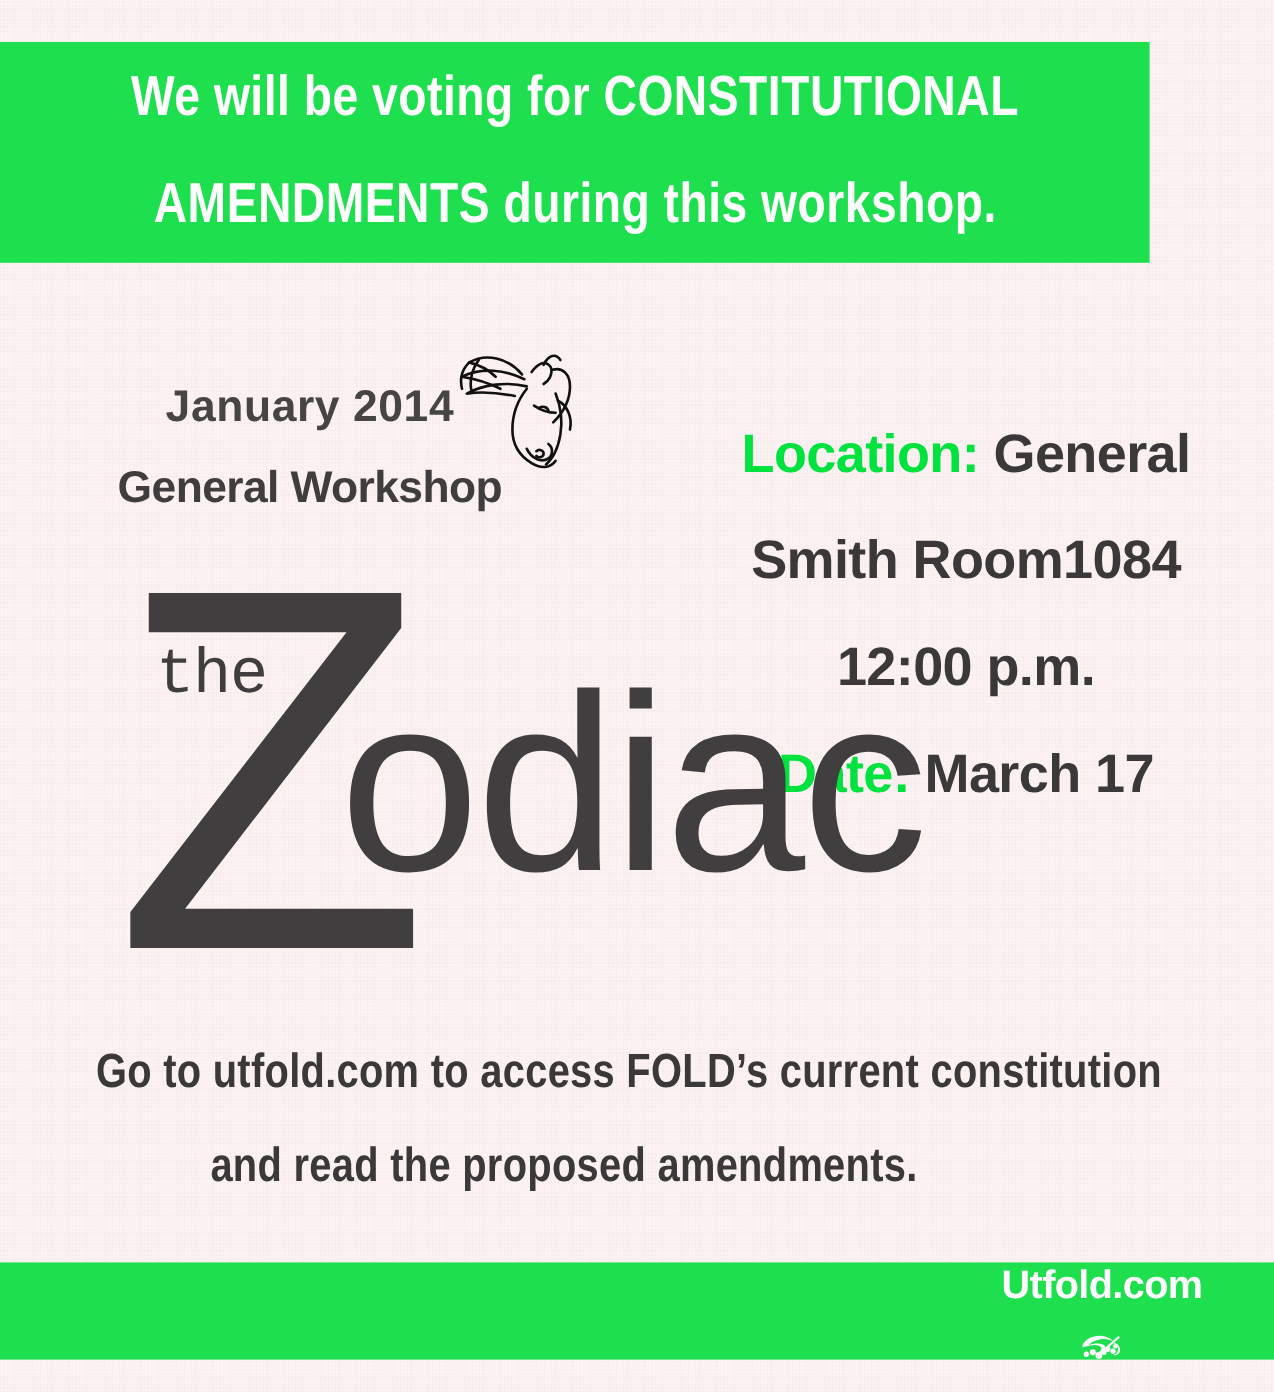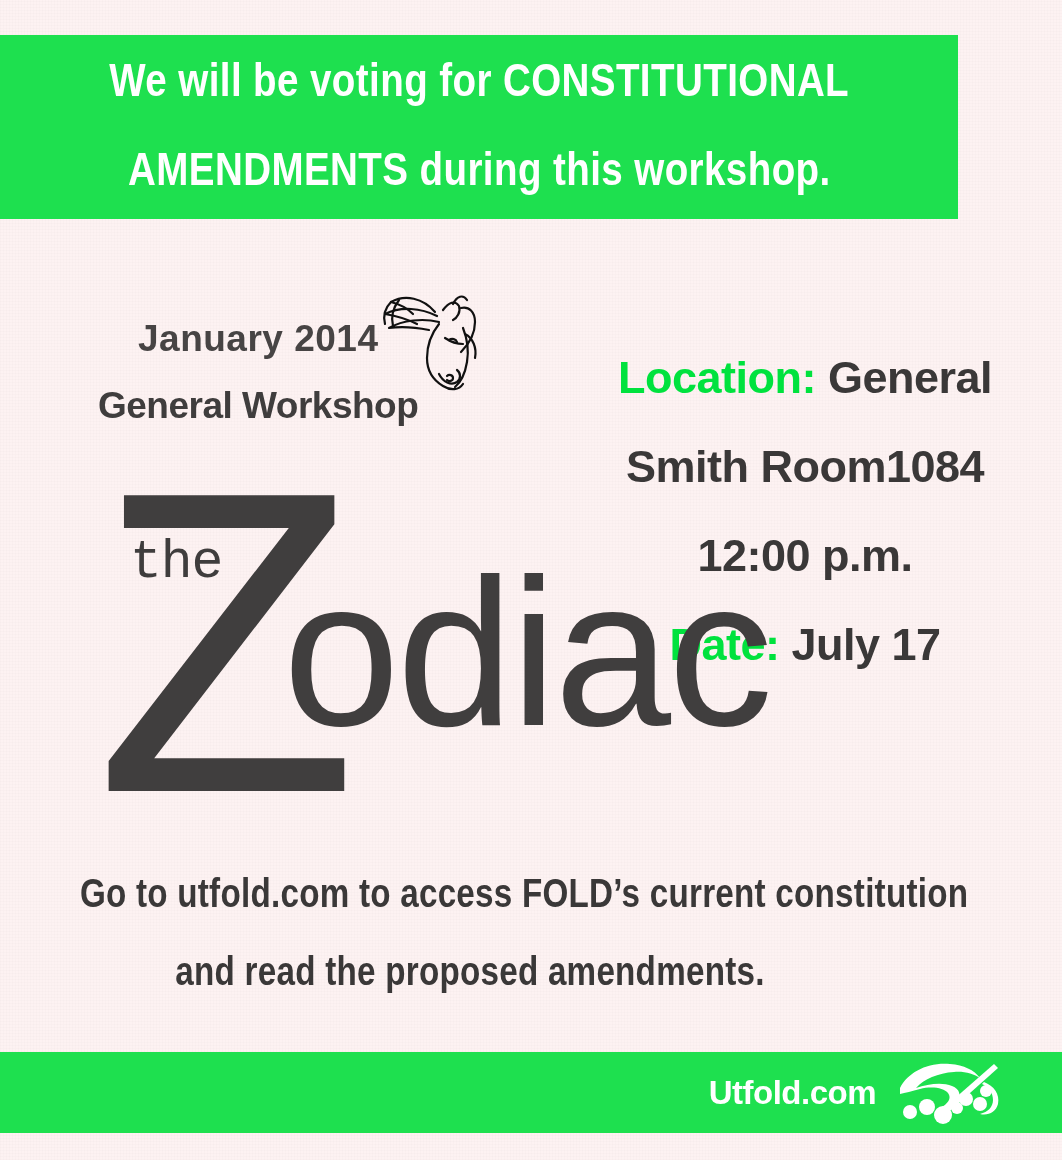--- a/index.html
+++ b/index.html
@@ -190,20 +190,21 @@
     background: #1ee04f;
   }
   .bottom-bar-inner {
     position: absolute;
     right: 60px;
     top: 0;
     height: 81px;
     display: flex;
     align-items: center;
     gap: 22px;
+    flex-direction: column;
   }
   .utfold-wordmark {
     color: #ffffff;
     font-family: "Liberation Sans", sans-serif;
     font-weight: bold;
     font-size: 33px;
     letter-spacing: -0.5px;
     white-space: nowrap;
   }
   .utfold-mark {
@@ -266,21 +267,21 @@
     <div class="detail-line">
       <span class="label-green">Location:</span><span> General</span>
     </div>
     <div class="detail-line">
       <span>Smith Room1084</span>
     </div>
     <div class="detail-line">
       <span>12:00 p.m.</span>
     </div>
     <div class="detail-line">
-      <span class="label-green">Date:</span><span> July 17</span>
+      <span class="label-green">Date:</span><span> March 17</span>
     </div>
   </div>
 
   <div class="footnote">
     <div class="footnote-line">Go to utfold.com to access FOLD’s current constitution</div>
     <div class="footnote-line second">and read the proposed amendments.</div>
   </div>
 
   <div class="bottom-bar">
     <div class="bottom-bar-inner">

